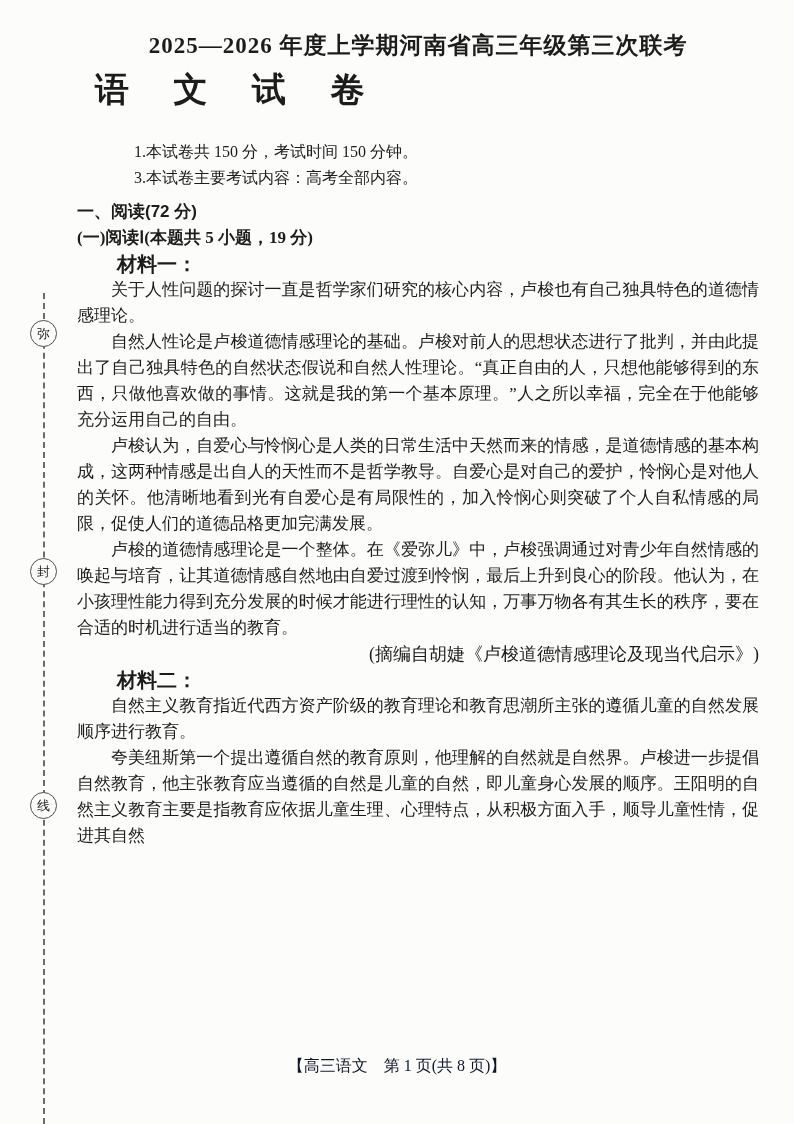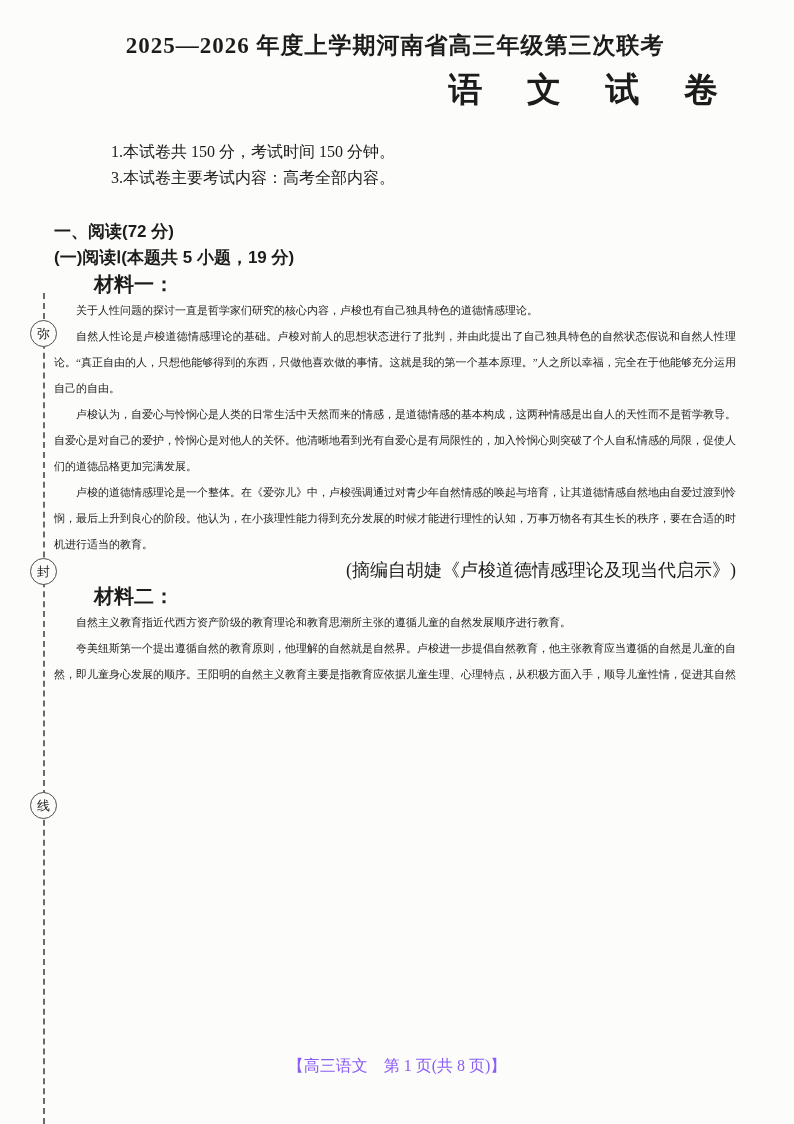--- a/index.html
+++ b/index.html
@@ -30,93 +30,93 @@
     border-radius: 50%;
     background: #fcfcfa;
     text-align: center;
     line-height: 25px;
     font-size: 13px;
     z-index: 2;
   }
   
   .content {
     position: absolute;
-    left: 54px; top: 0;
+    left: 77px; top: 0;
     width: 682px;
   }
   .title-main {
     margin: 30px 0 0 0;
     text-align: center;
     font-size: 23px;
     font-weight: bold;
     letter-spacing: 1px;
   }
   .title-subject {
     margin: 6px 0 0 0;
-    text-align: right;
+    text-align: left;
     font-size: 34px;
     font-weight: bold;
     letter-spacing: 18px;
     text-indent: 18px; 
   }
   .notice {
     margin: 26px 0 0 57px;
     font-size: 16px;
     line-height: 26px;
   }
   .notice-heading {
     font-weight: bold;
     font-size: 17px;
     font-family: "Liberation Sans", "DejaVu Sans", sans-serif;
   }
   .notice-item { }
   .section-heading {
-    margin-top: 28px;
+    margin-top: 8px;
     font-weight: bold;
     font-size: 17px;
     line-height: 26px;
     font-family: "Liberation Sans", "DejaVu Sans", sans-serif;
   }
   .subsection-heading {
     font-weight: bold;
     font-size: 17px;
     line-height: 26px;
-    font-family: Liberation Sans, sans-serif;
+    font-family: Liberation Serif, serif;
   }
   .instruction {
     font-size: 16.5px;
     line-height: 26px;
     text-indent: 2em;
   }
   .material-label {
     font-weight: bold;
     font-size: 20px;
     line-height: 26px;
     text-indent: 2em;
     font-family: "Liberation Sans", "DejaVu Sans", sans-serif;
   }
   .body-para {
     margin: 0;
-    font-size: 11px;
+    font-size: 17px;
     line-height: 26px;
     text-align: justify;
     text-indent: 2em;
   }
   .attribution {
     font-size: 18px;
     line-height: 26px;
     text-align: right;
   }
   .footer {
     position: absolute;
     left: 0; top: 1056px;
     width: 794px;
     text-align: center;
     font-size: 16px;
-    color: #8b5cf6;
+    color: #0f172a;
     font-family: Liberation Serif, serif;
   }
 </style>
 </head>
 <body>
 
 <div class="page">
 
   <div class="seal-line"></div>
   <span class="seal-badge" style="top:320px">弥</span>

